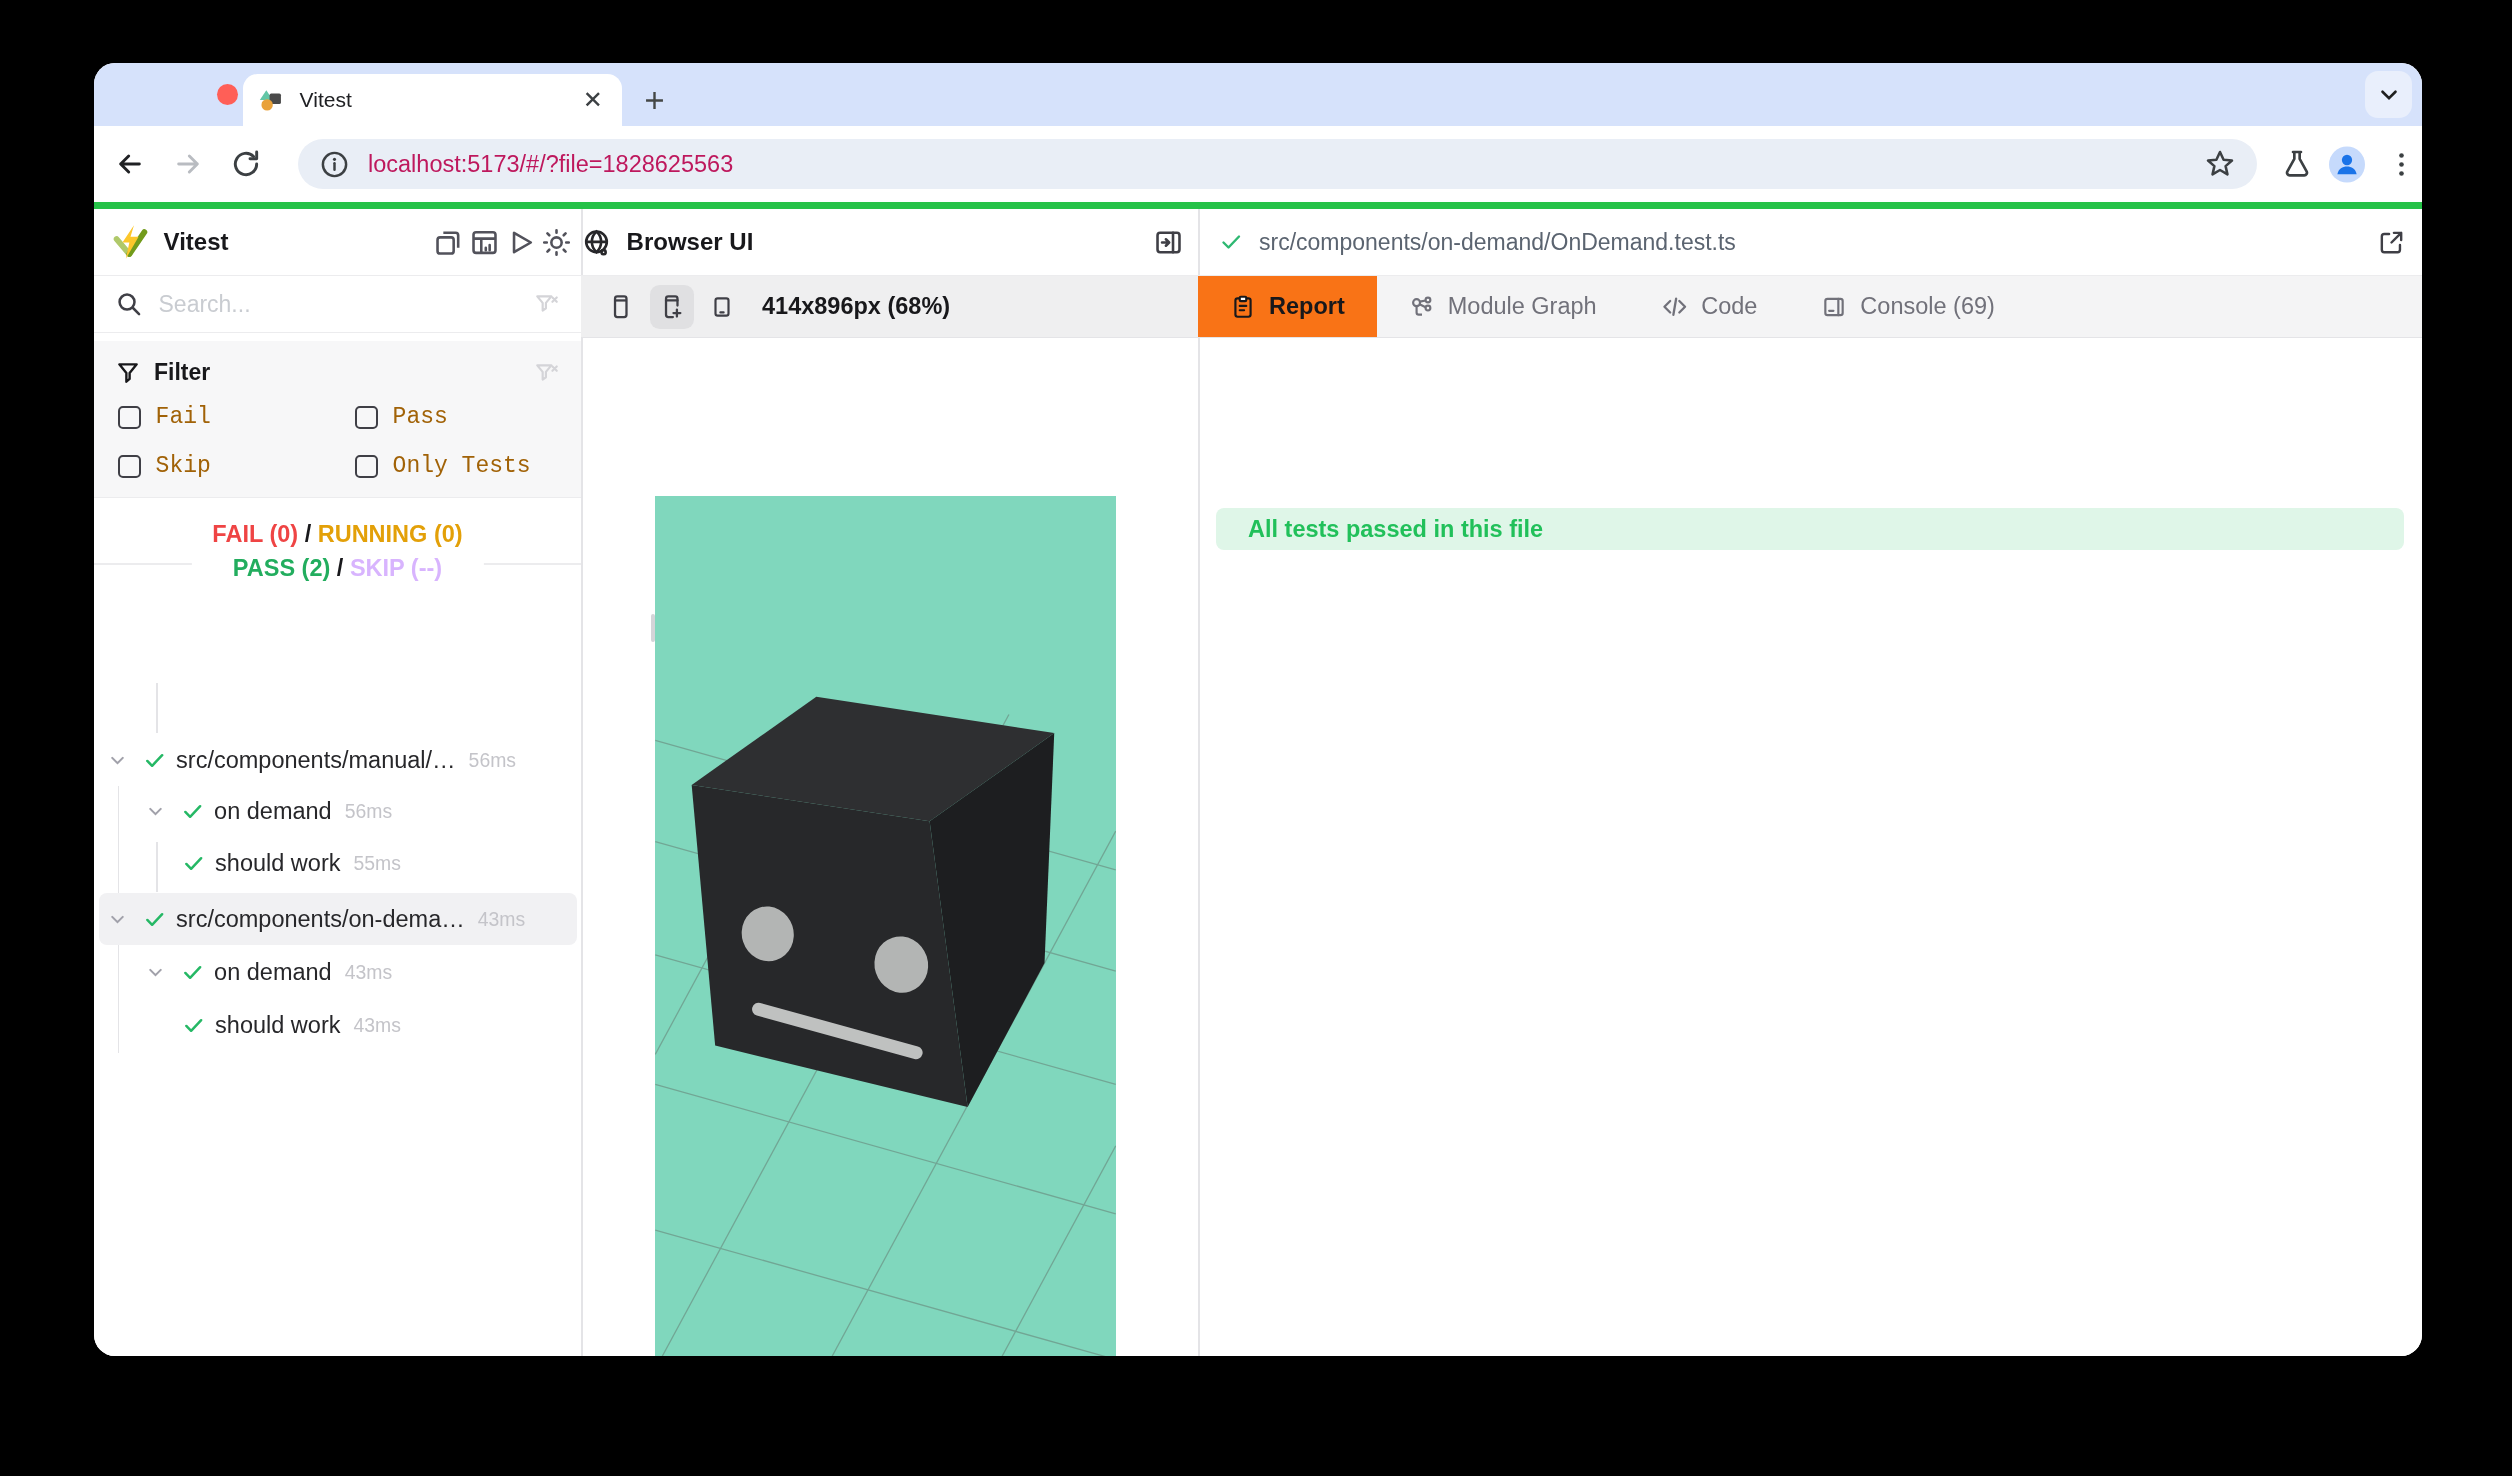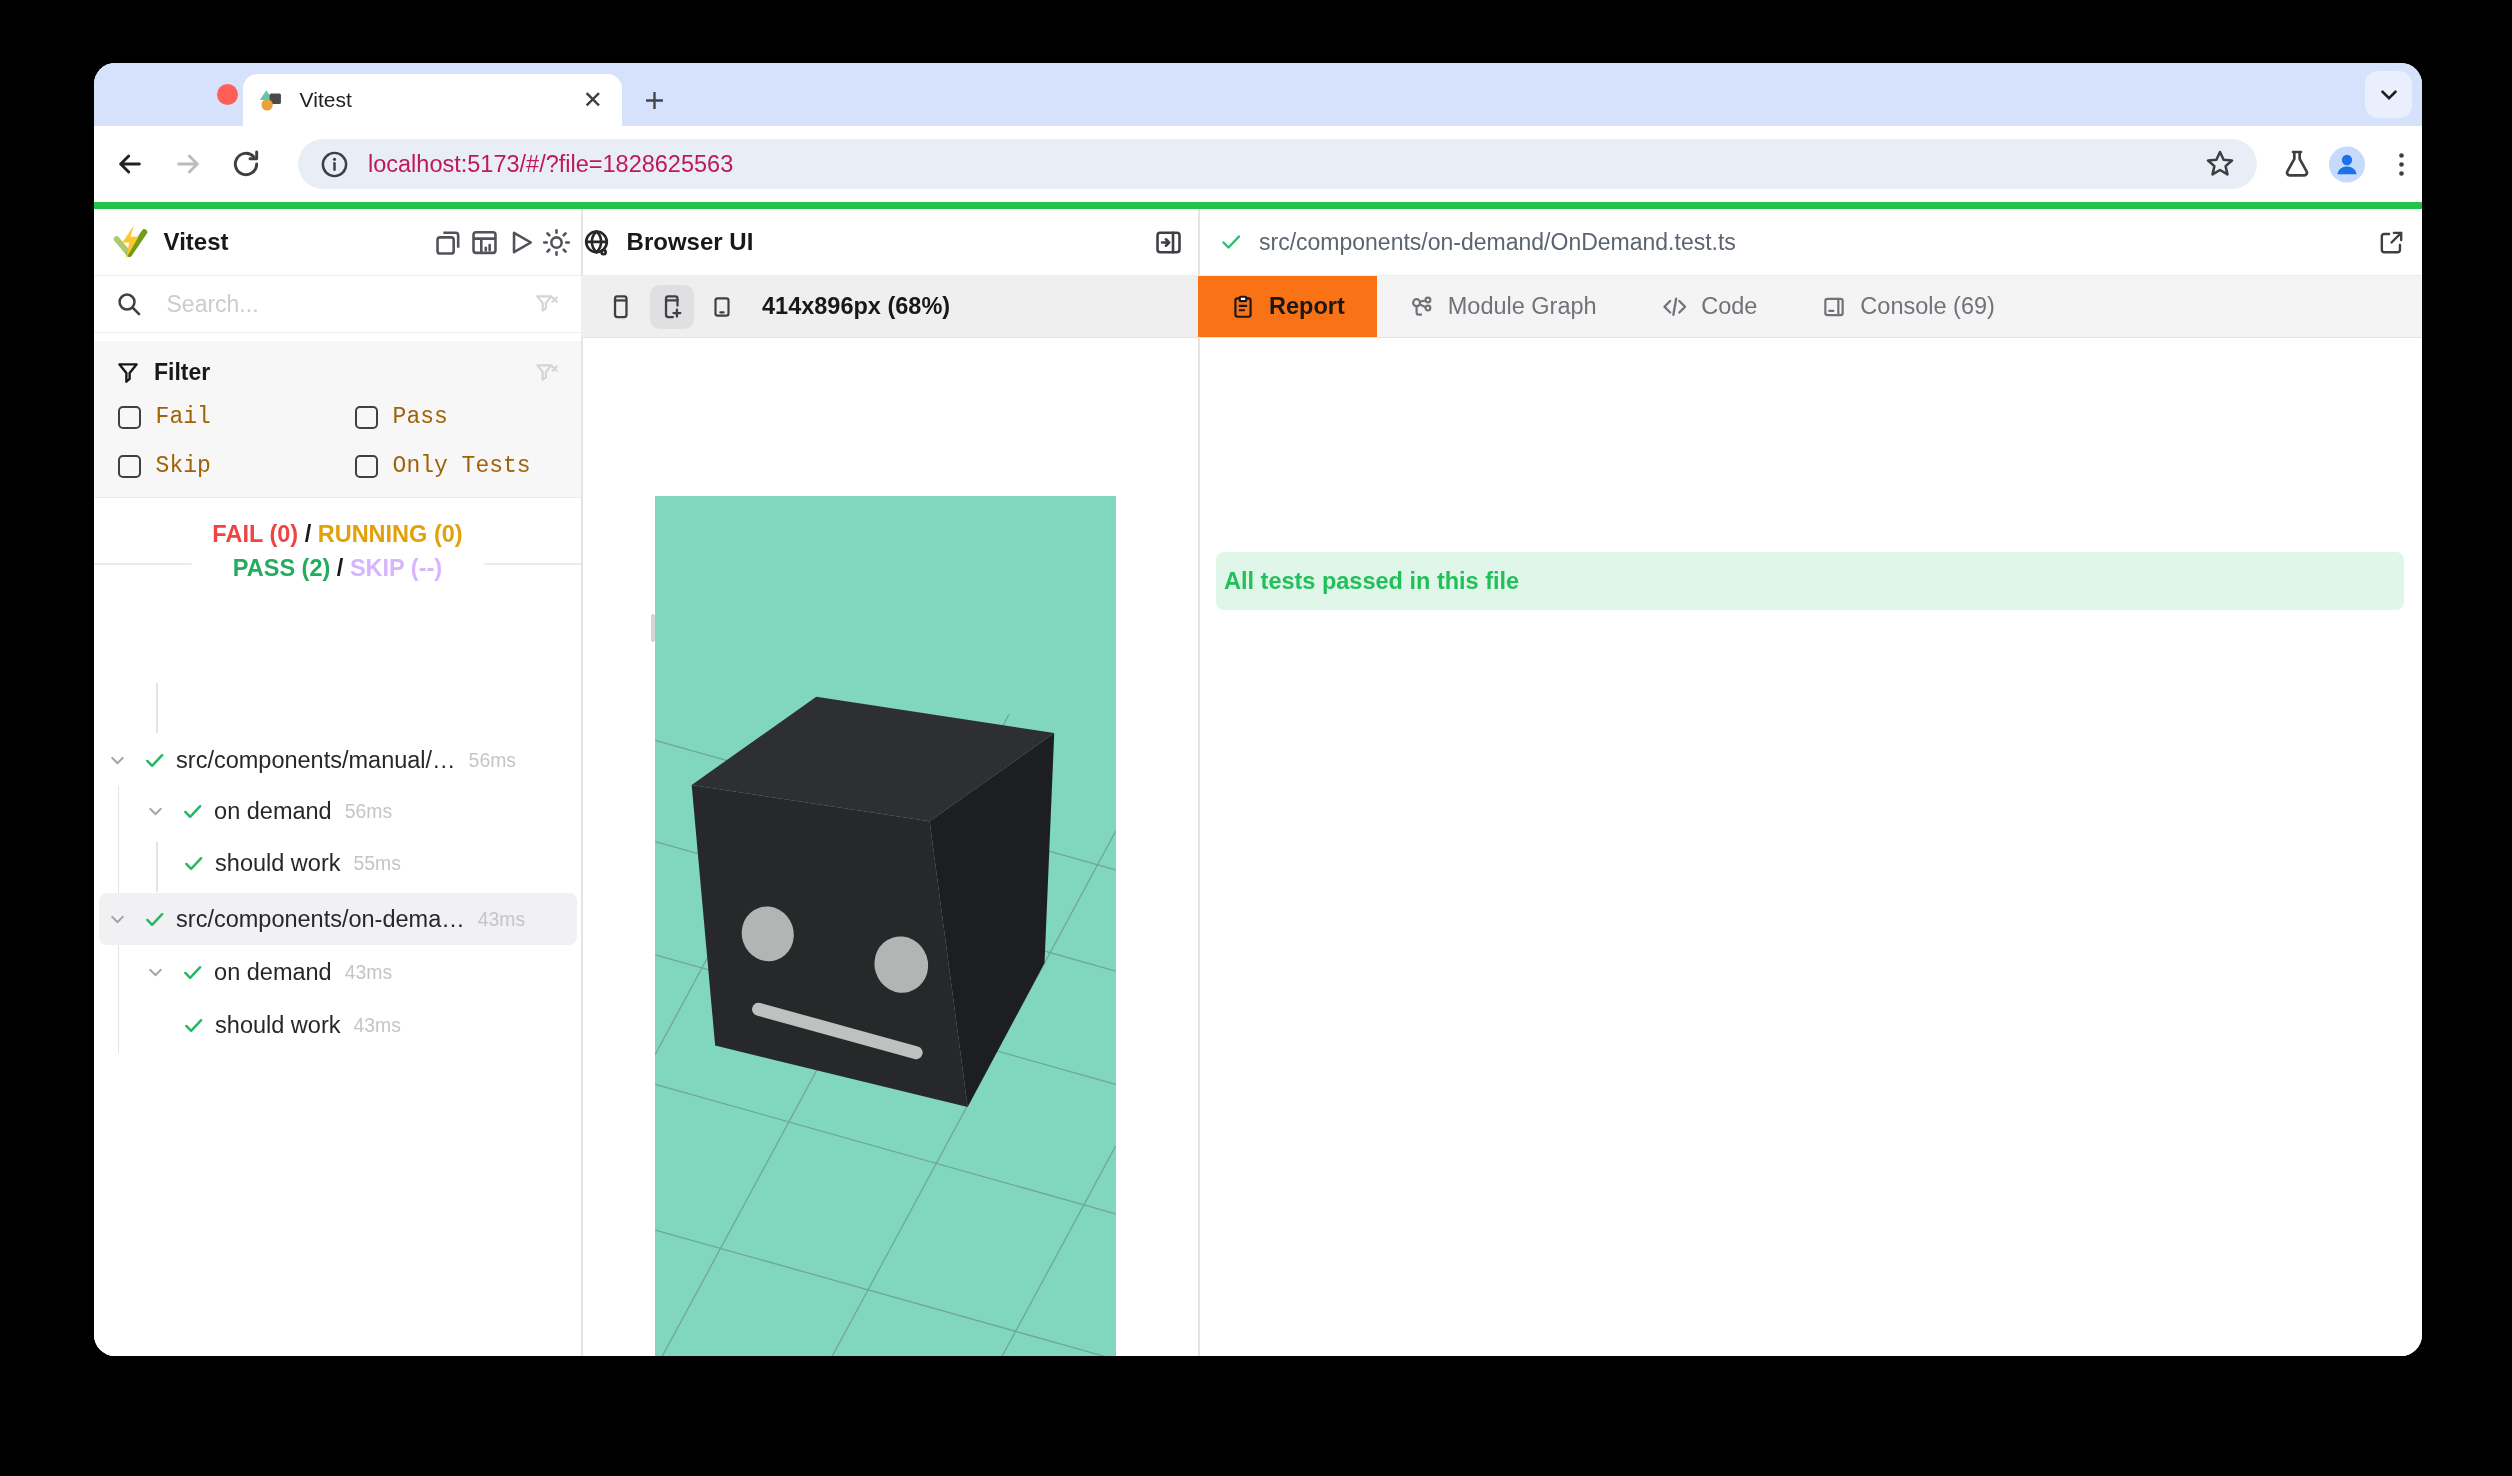--- a/index.html
+++ b/index.html
@@ -25,21 +25,21 @@
 
   
   .content{position:absolute;left:0;top:146px;width:100%;height:1147px;background:#fff;}
   .vdiv{position:absolute;top:0;width:1.6px;height:1147px;background:#e4e4e7;}
 
   .panel-head{position:absolute;top:0;height:67px;border-bottom:1.6px solid #ececee;display:flex;align-items:center;}
   .panel-title{font-size:24px;font-weight:700;color:#18181b;margin-left:14.6px;}
 
   
   .search-row{position:absolute;left:0;top:67px;width:487px;height:57px;border-bottom:1.6px solid #ececee;display:flex;align-items:center;padding:0 21px;}
-  .search-input{flex:1;border:none;outline:none;font-size:23px;color:#3f3f46;margin-left:22px;background:transparent;}
+  .search-input{flex:1;border:none;outline:none;font-size:23px;color:#3f3f46;margin-left:14px;background:transparent;}
   .search-input::placeholder{color:#c9ccd1;}
   .filter-box{position:absolute;left:0;top:132px;width:487px;height:157px;background:#f7f7f8;border-bottom:1.6px solid #ececee;}
   .filter-head{position:absolute;left:21px;top:18px;display:flex;align-items:center;color:#18181b;}
   .filter-title{font-size:23px;font-weight:700;margin-left:13px;}
   .chk-row{position:absolute;display:flex;align-items:center;}
   .chk{width:23px;height:23px;border:2.4px solid #3f3f46;border-radius:4.9px;background:transparent;flex:none;}
   .chk-label{font-size:23px;color:#a16207;margin-left:14.6px;font-family:Liberation Mono, monospace;}
   .faded{color:#d4d4d8;}
 
   .status-wrap{position:absolute;left:0;top:308px;width:487px;height:97px;}
@@ -62,21 +62,21 @@
   .dev-btn.on{background:#e0e0e2;}
   .viewport-label{font-size:23.5px;font-weight:700;color:#18181b;margin-left:18px;white-space:nowrap;}
   .canvas-frame{position:absolute;left:561px;top:287px;width:461px;height:993px;background:#80d7bd;}
   .drag-notch{position:absolute;left:557px;top:405px;width:4px;height:27.5px;border-radius:2.4px;background:#d4d4d8;}
 
   
   .path-text{font-size:23px;color:#5b6470;margin-left:16px;}
   .tabs-row{position:absolute;left:1104px;top:67px;width:1224px;height:62px;background:#f4f4f5;border-bottom:1.6px solid #e4e4e7;display:flex;align-items:stretch;}
   .rtab{display:flex;align-items:center;padding:0 32px;font-size:23.5px;color:#71717a;gap:13px;}
   .rtab.active{background:#f97316;color:#18181b;font-weight:600;}
-  .banner{position:absolute;left:1122px;top:299px;width:1188px;height:58px;background:#dff6e8;border-radius:8px;display:flex;align-items:center;padding:0 8px;margin-top:44px;}
+  .banner{position:absolute;left:1122px;top:299px;width:1188px;height:42px;background:#dff6e8;border-radius:8px;display:flex;align-items:center;padding:0 32px;}
   .banner-text{font-size:23.5px;font-weight:700;color:#21c05a;}
 
   svg{display:block;}
 </style>
 </head>
 <body>
 
 <div class="screen">
   <div class="window">
 

